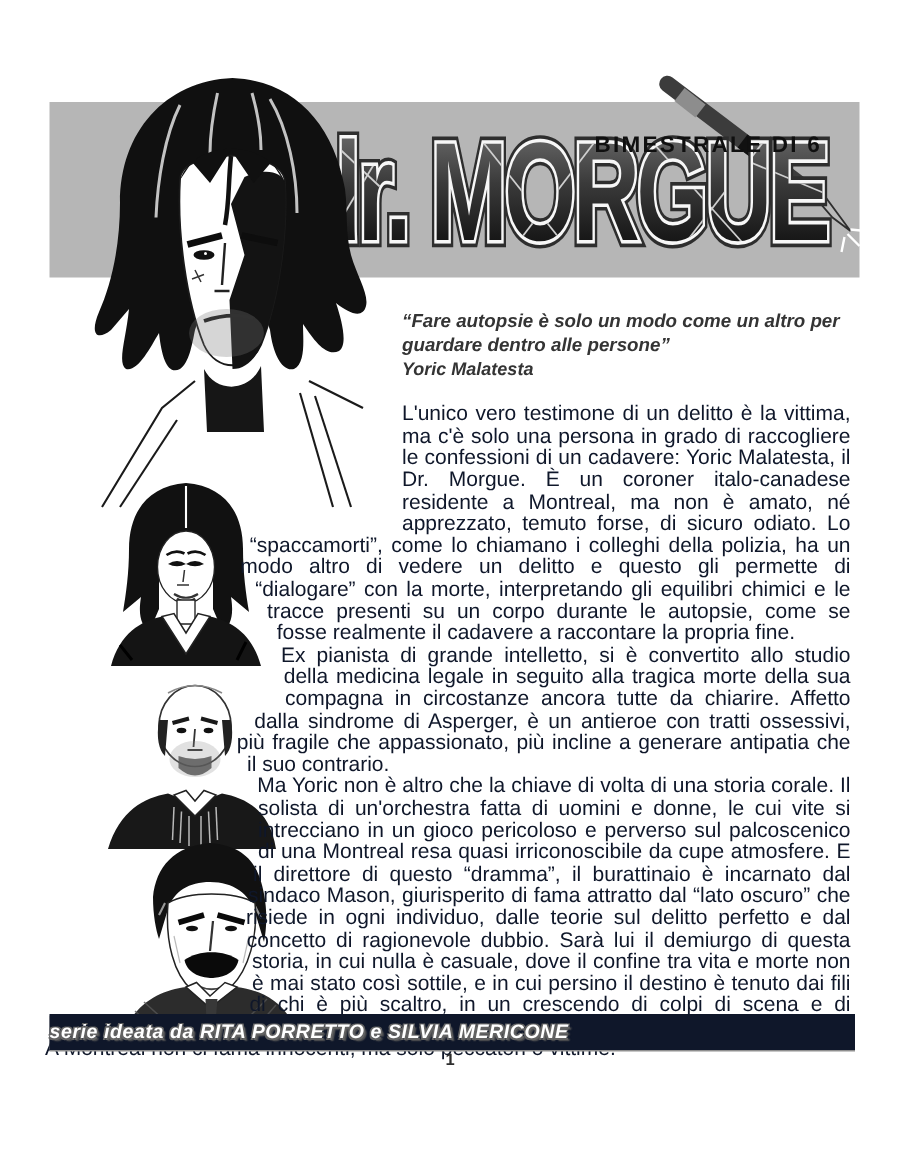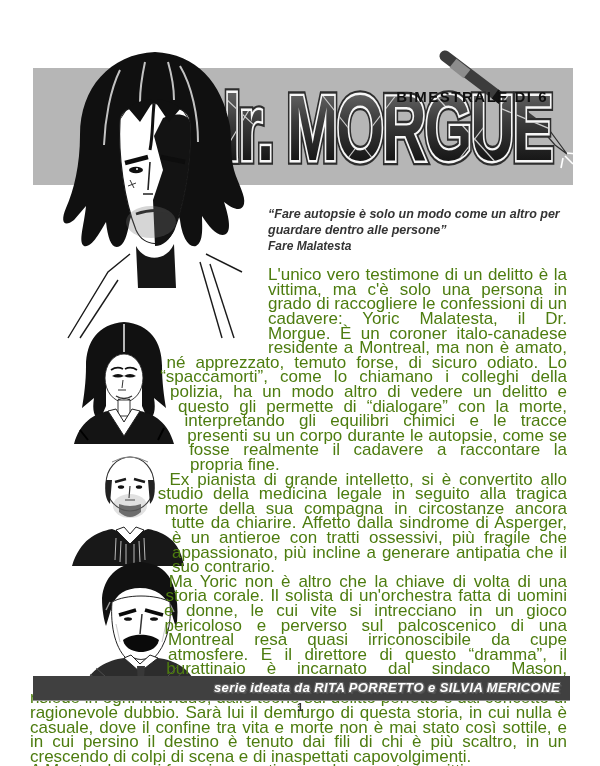--- a/index.html
+++ b/index.html
@@ -30,27 +30,26 @@
     shape-margin:4px;
   }
   .quote{margin:4px 5px 15px 0;}
   .quote-text{
     font-size:12.5px;font-weight:bold;font-style:italic;line-height:1.25;color:#343434;
   }
   .quote-author{
     font-size:12px;font-weight:bold;font-style:italic;color:#343434;margin-top:1px;
   }
   .text-col p{
-    margin:0;font-size:17px;line-height:14.6px;text-align:justify;color:#4d7c0f;
+    margin:0;font-size:14px;line-height:14.6px;text-align:justify;color:#0f172a;
   }
   
   .credits-bar{
     position:absolute;left:33px;top:676px;width:537px;height:24px;
-    background:#404040;box-shadow:0 1px 0 #8f8f8f;
-    text-align:right;
+    background:#0f172a;box-shadow:0 1px 0 #8f8f8f;
   }
   .credits-text{
     display:inline-block;padding-right:10px;line-height:24px;
     font-size:13px;font-weight:bold;font-style:italic;letter-spacing:.4px;color:#ffffff;
     text-shadow:1px 1px 0 #636363,-1px -1px 0 #636363,1px -1px 0 #636363,-1px 1px 0 #636363,2px 2px 1px #555555;
   }
   .page-number{
     position:absolute;left:0;top:701px;width:600px;text-align:center;
     font-size:11px;font-weight:bold;color:#2e2e2e;
   }
@@ -206,21 +205,21 @@
     </g>
     <path fill="#ffffff" stroke="#222222" stroke-width="1" d="M48,100 L64,114 L82,100 L74,97 L64,106 L55,97 Z"></path>
     <path fill="#383838" d="M61,108 L69,108 L67,132 L62,132 Z"></path>
   </svg>
 
   <div class="text-col">
     <div class="wrap-spacer"></div>
 
     <div class="quote">
       <div class="quote-text">“Fare autopsie è solo un modo come un altro per guardare dentro alle persone”</div>
-      <div class="quote-author">Fare Malatesta</div>
+      <div class="quote-author">Yoric Malatesta</div>
     </div>
 
     <p>L'unico vero testimone di un delitto è la vittima, ma c'è solo una persona in grado di raccogliere le confessioni di un cadavere: Yoric Malatesta, il Dr. Morgue. È un coroner italo-canadese residente a Montreal, ma non è amato, né apprezzato, temuto forse, di sicuro odiato. Lo “spaccamorti”, come lo chiamano i colleghi della polizia, ha un modo altro di vedere un delitto e questo gli permette di “dialogare” con la morte, interpretando gli equilibri chimici e le tracce presenti su un corpo durante le autopsie, come se fosse realmente il cadavere a raccontare la propria fine.</p>
     <p>Ex pianista di grande intelletto, si è convertito allo studio della medicina legale in seguito alla tragica morte della sua compagna in circostanze ancora tutte da chiarire. Affetto dalla sindrome di Asperger, è un antieroe con tratti ossessivi, più fragile che appassionato, più incline a generare antipatia che il suo contrario.</p>
     <p>Ma Yoric non è altro che la chiave di volta di una storia corale. Il solista di un'orchestra fatta di uomini e donne, le cui vite si intrecciano in un gioco pericoloso e perverso sul palcoscenico di una Montreal resa quasi irriconoscibile da cupe atmosfere. E il direttore di questo “dramma”, il burattinaio è incarnato dal sindaco Mason, giurisperito di fama attratto dal “lato oscuro” che risiede in ogni individuo, dalle teorie sul delitto perfetto e dal concetto di ragionevole dubbio. Sarà lui il demiurgo di questa storia, in cui nulla è casuale, dove il confine tra vita e morte non è mai stato così sottile, e in cui persino il destino è tenuto dai fili di chi è più scaltro, in un crescendo di colpi di scena e di inaspettati capovolgimenti.</p>
     <p>A Montreal non ci fama innocenti, ma solo peccatori o vittime.</p>
   </div>
 
   <div class="credits-bar">
     <span class="credits-text">serie ideata da RITA PORRETTO e SILVIA MERICONE</span>

